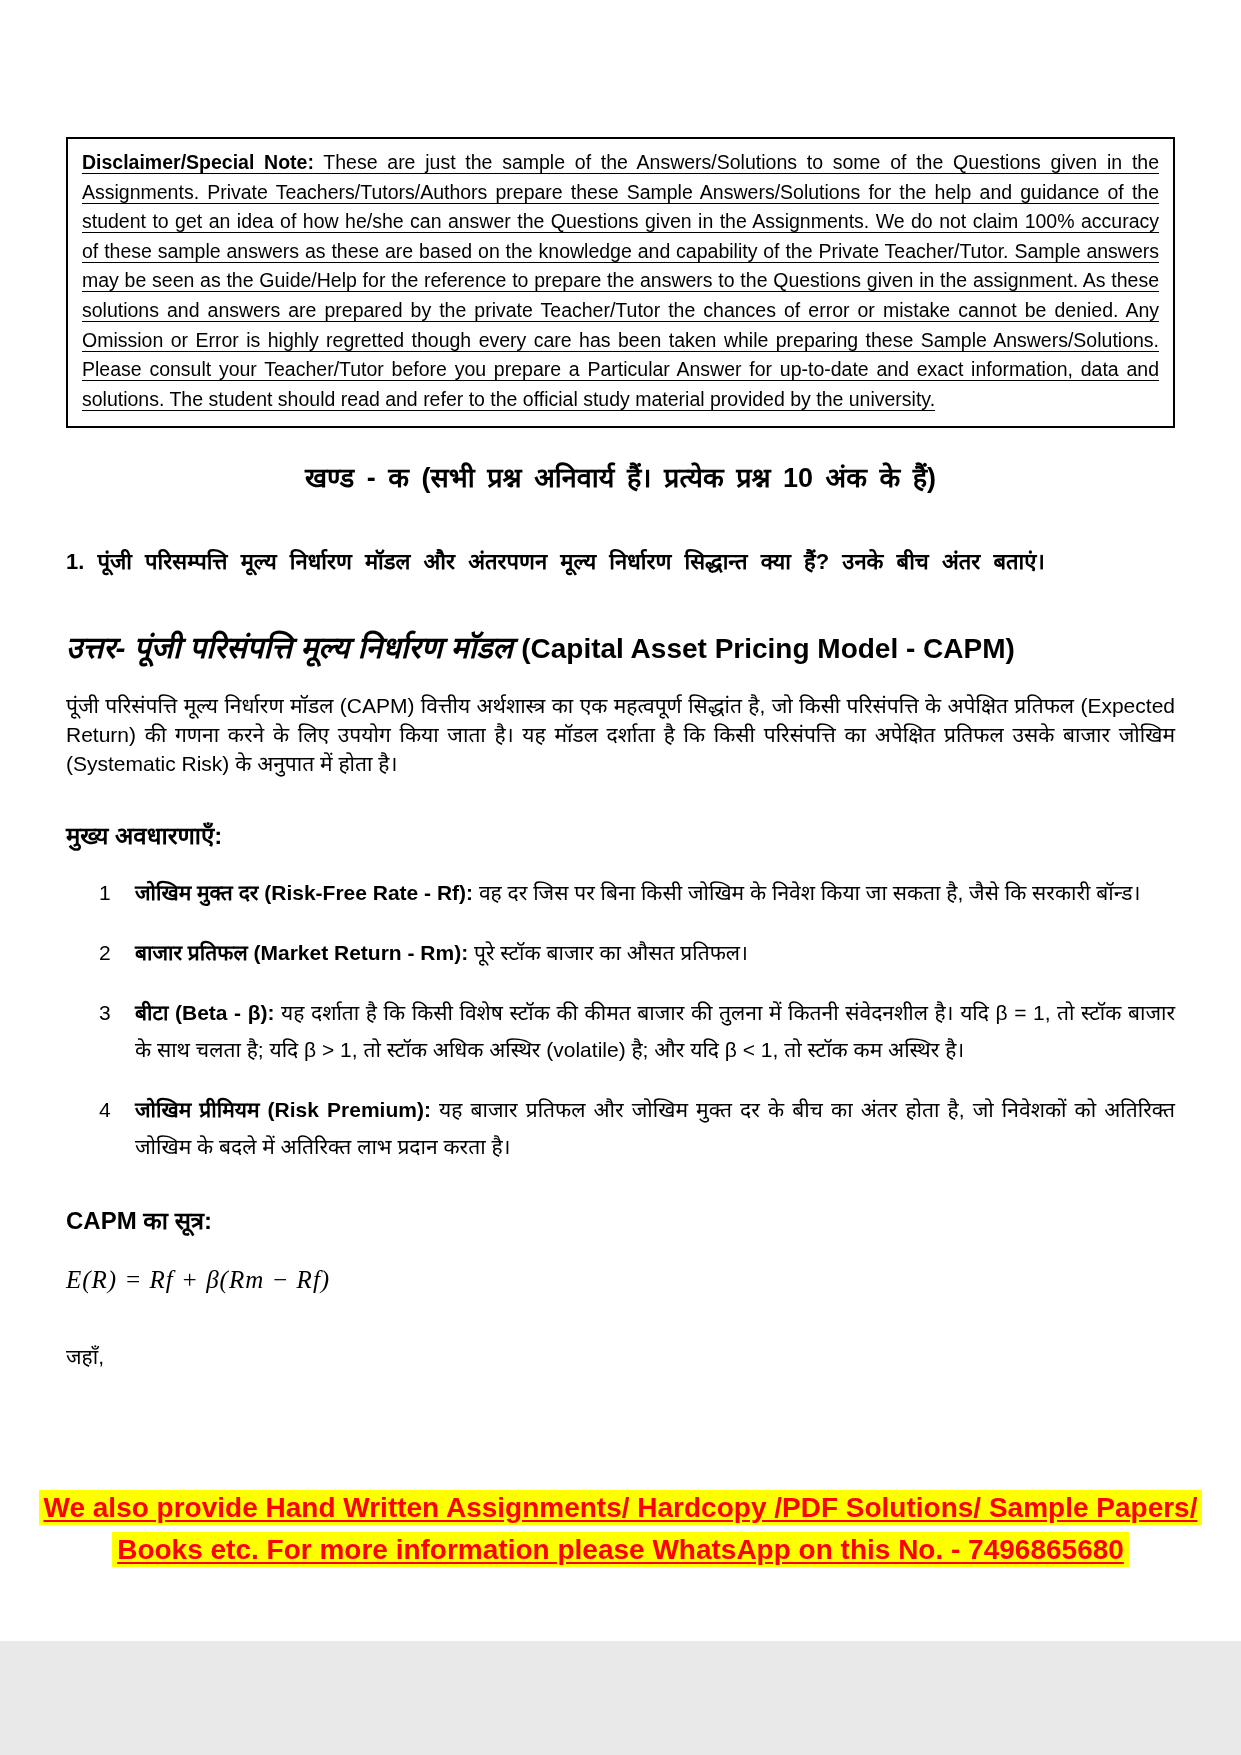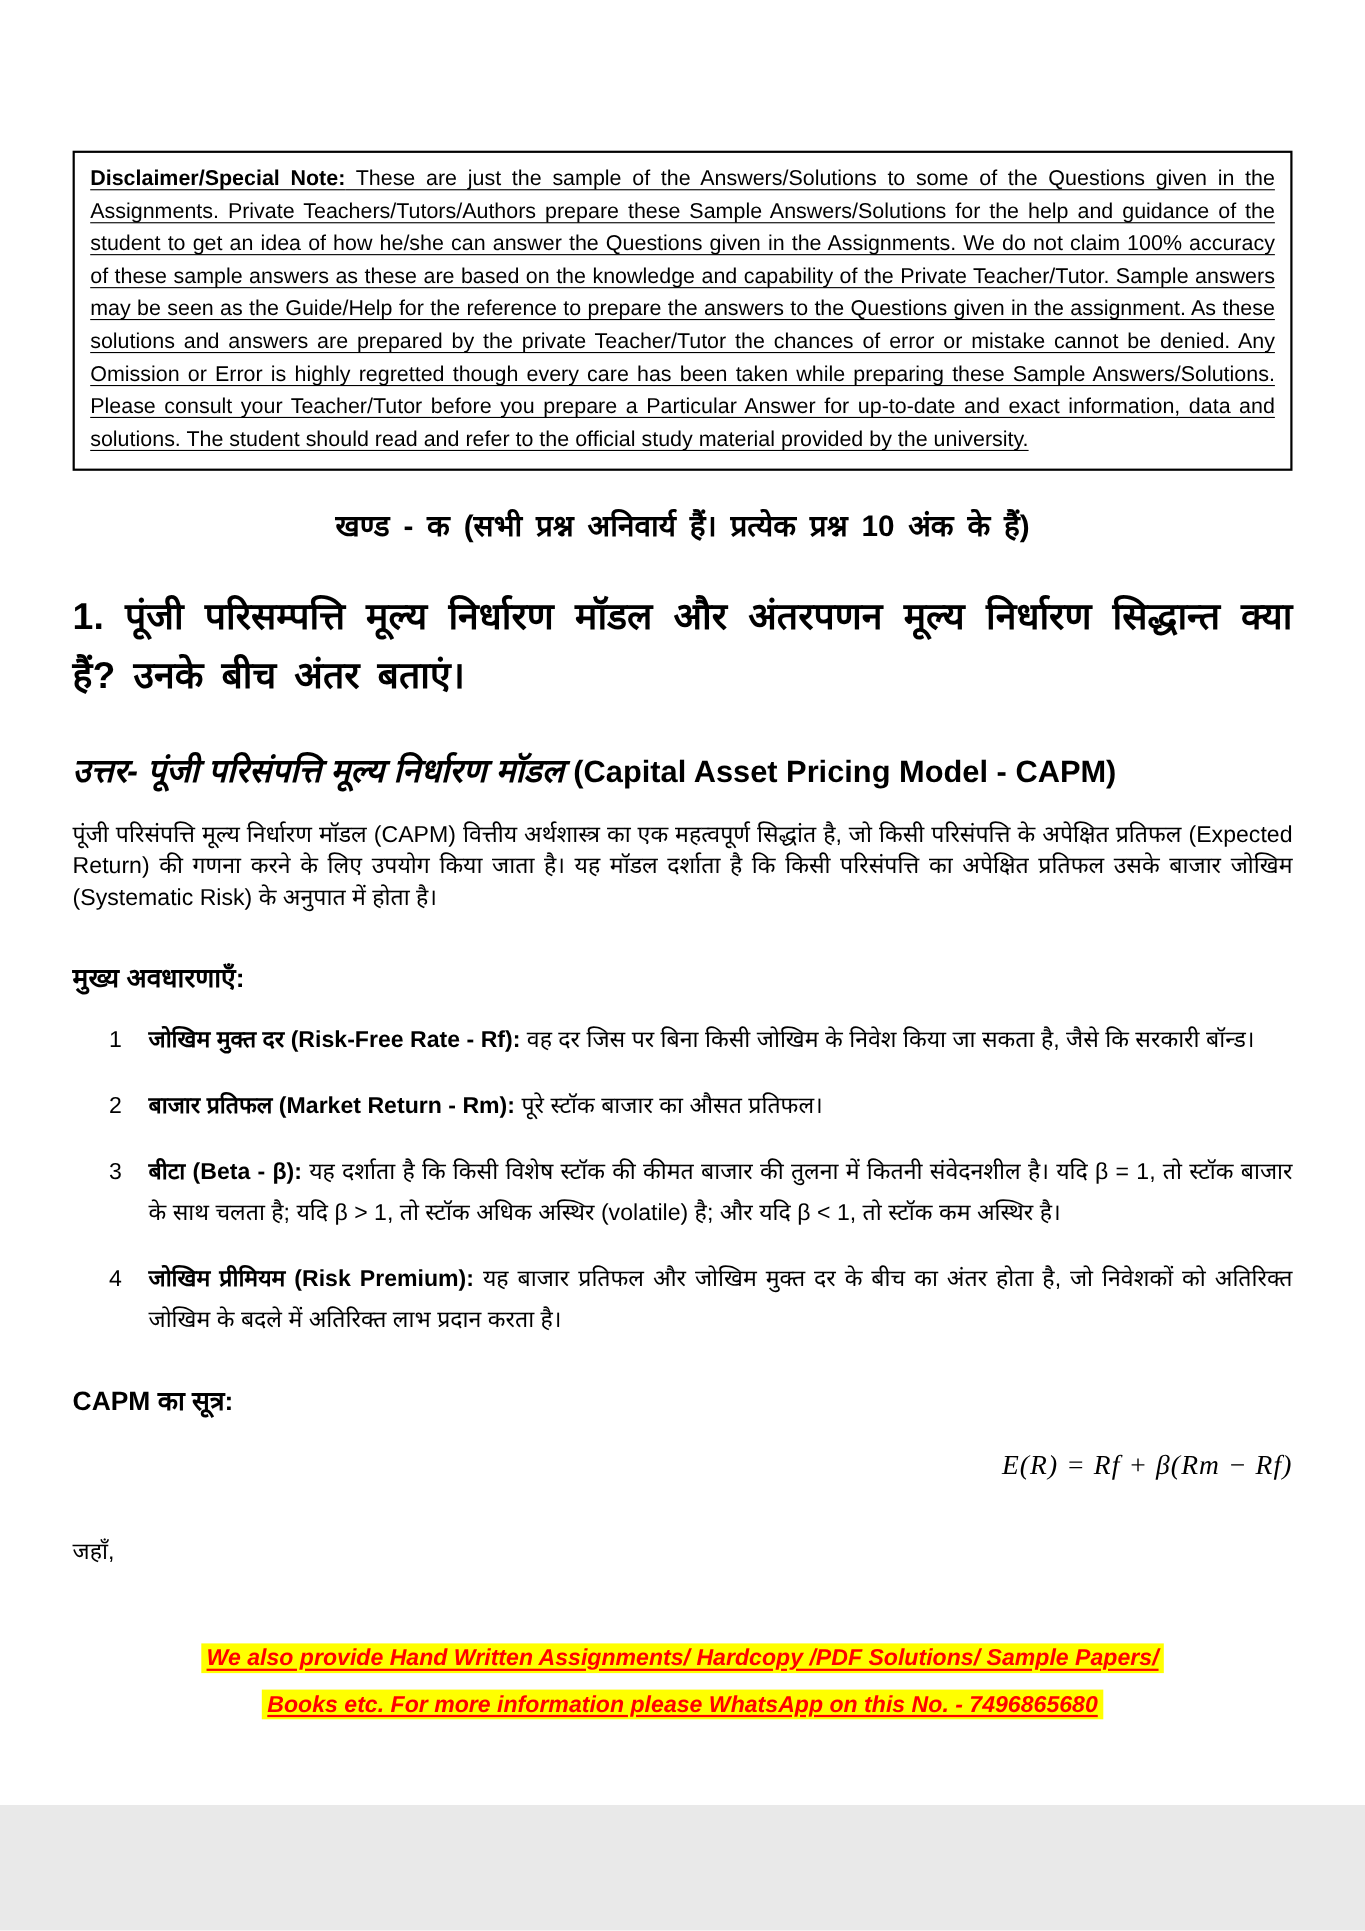--- a/index.html
+++ b/index.html
@@ -32,21 +32,21 @@
   .section-heading {
     margin-top: 30px;
     text-align: center;
     font-size: 27px;
     font-weight: bold;
     word-spacing: 5px;
   }
 
   .question {
     margin-top: 40px;
-    font-size: 34px;
+    font-size: 22px;
     font-weight: bold;
     line-height: 53px;
     text-align: justify;
     word-spacing: 7px;
   }
 
   .answer-heading { margin-top: 38px; font-weight: bold; }
   .answer-heading .hi { font-size: 30px; font-style: italic; }
   .answer-heading .en { font-size: 28px; }
 
@@ -70,38 +70,37 @@
     line-height: 37px;
   }
   .concept .num { flex: none; width: 36px; margin-left: 33px; }
   .concept .cbody { flex: 1; text-align: justify; }
   .concept .lead { font-weight: bold; }
 
   .formula-label { margin-top: 38px; font-size: 24px; font-weight: bold; }
 
   .formula {
     margin-top: 30px;
-    text-align: right;
+    text-align: left;
     font-size: 25px;
     font-style: italic;
     font-family: "Liberation Serif", "DejaVu Serif", serif;
     letter-spacing: 1px;
   }
 
   .where { margin-top: 48px; font-size: 21px; }
 
   .footer {
     position: absolute;
     top: 1487px;
     left: 0;
     width: 100%;
     text-align: center;
-    font-size: 21px;
+    font-size: 28px;
     font-weight: bold;
-    font-style: italic;
     color: #ff0000;
     line-height: 42px;
   }
   .footer .hl {
     background: #ffff00;
     text-decoration: underline;
     text-underline-offset: 3px;
     padding: 2px 5px;
   }
 </style>

